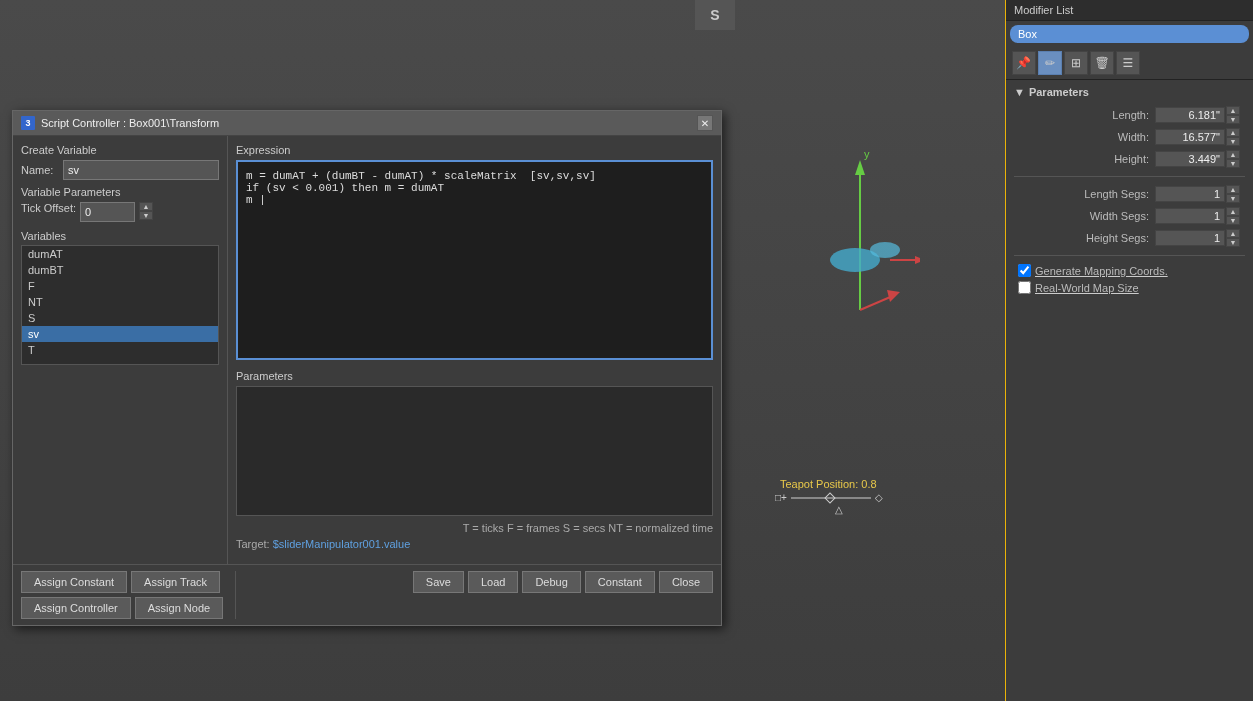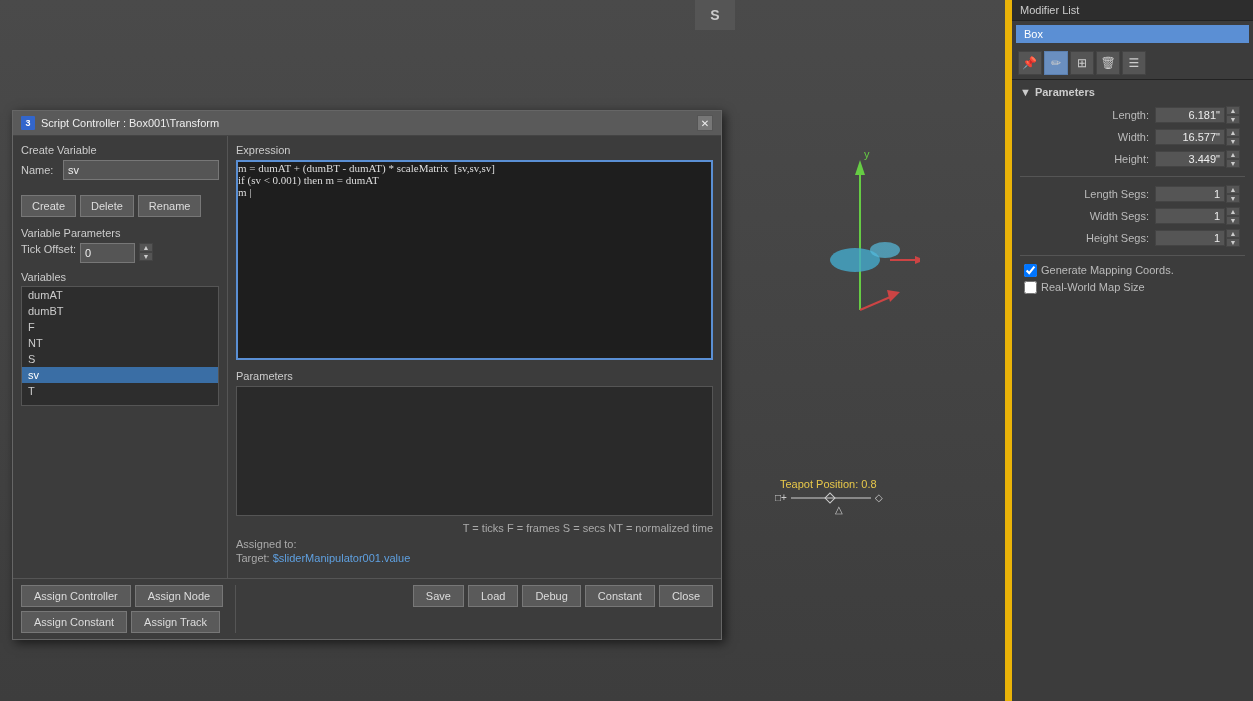--- a/index.html
+++ b/index.html
@@ -14,37 +14,38 @@
       position: relative;
     }
 
     
     .right-panel {
       position: absolute;
       right: 0; top: 0;
       width: 248px;
       height: 701px;
       background: #3c3c3c;
-      border-left: 7px solid #eab308;
+      border-left: 1px solid #eab308;
     }
 
     .modifier-list-header {
       background: #2d2d2d;
       color: #ccc;
       padding: 4px 8px;
       font-size: 11px;
       border-bottom: 1px solid #222;
     }
 
     .modifier-list-item {
       background: #5b8fd4;
       color: #fff;
       padding: 3px 8px;
       font-size: 11px;
       margin: 2px;
+      border-radius: 8px;
     }
 
     .right-panel-toolbar {
       display: flex;
       align-items: center;
       padding: 4px 6px;
       gap: 2px;
       border-bottom: 1px solid #222;
     }
 
@@ -131,24 +132,25 @@
     }
 
     .divider-line {
       border: none;
       border-top: 1px solid #555;
       margin: 8px 0;
     }
 
     .checkbox-row {
       display: flex;
-      align-items: flex-start;
+      align-items: center;
       gap: 4px;
       margin-bottom: 4px;
       padding-left: 4px;
+      text-decoration: underline;
     }
 
     .checkbox-label {
       color: #bbb;
       font-size: 11px;
     }
 
     
     .dialog {
       position: absolute;
@@ -222,21 +224,21 @@
     .section-label {
       color: #ccc;
       font-size: 11px;
       margin-bottom: 4px;
     }
 
     .name-row {
       display: flex;
       align-items: center;
       gap: 4px;
-      margin-bottom: 15px;
+      margin-bottom: 6px;
       border-radius: 9px;
     }
 
     .name-label {
       color: #ccc;
       font-size: 11px;
       width: 38px;
     }
 
     .name-input {
@@ -329,23 +331,23 @@
       font-size: 11px;
       margin-bottom: 4px;
     }
 
     .expression-area {
       width: 100%;
       height: 200px;
       background: #1e1e1e;
       border: 2px solid #5a8fd4;
       color: #ddd;
-      font-family: Liberation Serif, serif;
-      font-size: 11px;
-      padding: 0;
+      font-family: Liberation Mono, monospace;
+      font-size: 11px;
+      padding: 8px;
       resize: none;
       margin-bottom: 8px;
     }
 
     .description-label {
       color: #ccc;
       font-size: 11px;
       margin-bottom: 4px;
     }
 
@@ -648,25 +650,20 @@
   <div class="dialog-body">
 
     <div class="dialog-left">
       <div class="section-label">Create Variable</div>
 
       <div class="name-row">
         <span class="name-label">Name:</span>
         <input class="name-input" value="sv" style="">
       </div>
 
-      <div class="button-row">
-        <button class="dlg-btn">Create</button>
-        <button class="dlg-btn">Delete</button>
-        <button class="dlg-btn">Rename</button>
-      </div>
 
       <div class="variable-params-label">Variable Parameters</div>
 
       <div class="tick-offset-row">
         <span class="tick-label">Tick Offset:</span>
         <input class="tick-input" value="0" style="">
         <div style="display:flex;flex-direction:column;">
           <div class="spin-btn">▲</div>
           <div class="spin-btn">▼</div>
         </div>
@@ -688,37 +685,36 @@
       <div class="expression-label">Expression</div>
       <textarea class="expression-area" style="">m = dumAT + (dumBT - dumAT) * scaleMatrix  [sv,sv,sv]
 if (sv &lt; 0.001) then m = dumAT
 m |</textarea>
 
       <div class="description-label">Parameters</div>
       <textarea class="description-area" style=""></textarea>
 
       <div class="legend-row">T = ticks   F = frames   S = secs   NT = normalized time</div>
 
-      <div class="assigned-row">Assigned to:</div>
       <div class="target-row">
         <span>Target:</span>
         <span class="target-link">$sliderManipulator001.value</span>
       </div>
     </div>
   </div>
 
   <div class="dialog-bottom">
     <div class="bottom-left-btns">
       <div class="bottom-btn-row">
+        <button class="action-btn">Assign Constant</button>
+        <button class="action-btn">Assign Track</button>
+      </div>
+      <div class="bottom-btn-row">
         <button class="action-btn">Assign Controller</button>
         <button class="action-btn">Assign Node</button>
-      </div>
-      <div class="bottom-btn-row">
-        <button class="action-btn">Assign Constant</button>
-        <button class="action-btn">Assign Track</button>
       </div>
     </div>
     <div class="bottom-right-btns">
       <button class="action-btn">Save</button>
       <button class="action-btn">Load</button>
       <button class="action-btn">Debug</button>
       <button class="action-btn">Constant</button>
       <button class="action-btn">Close</button>
     </div>
   </div>

